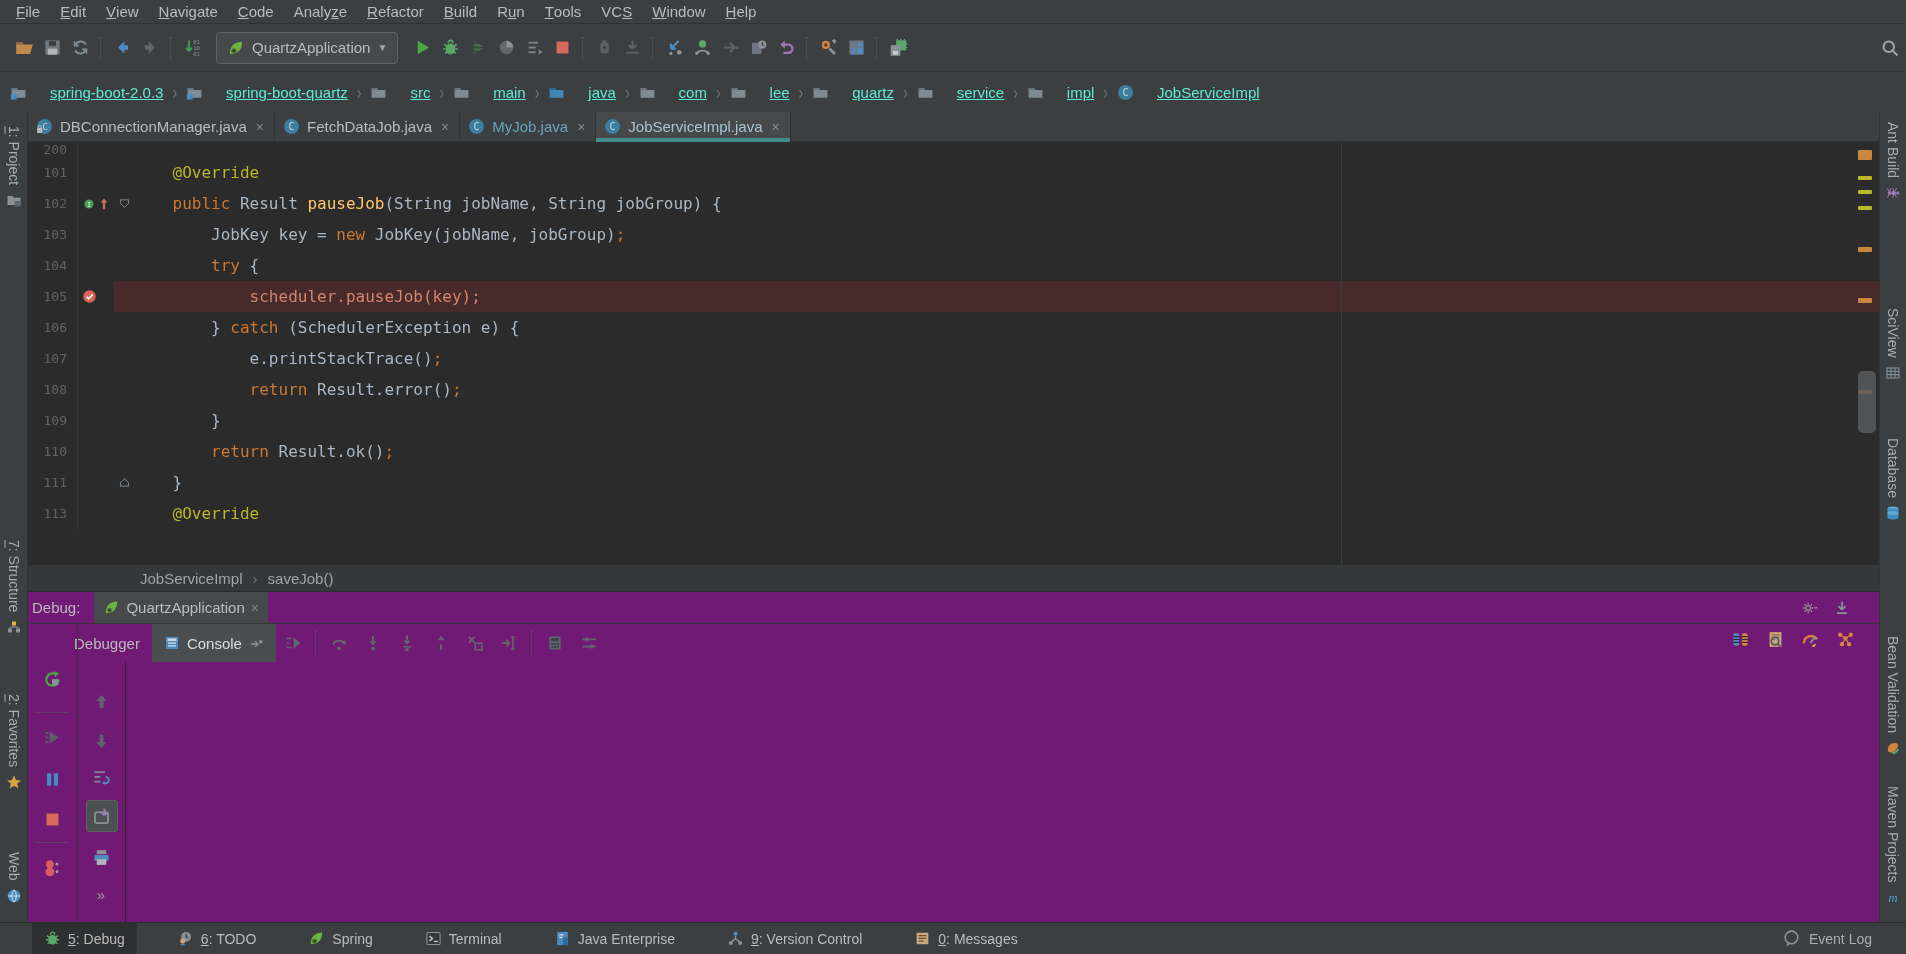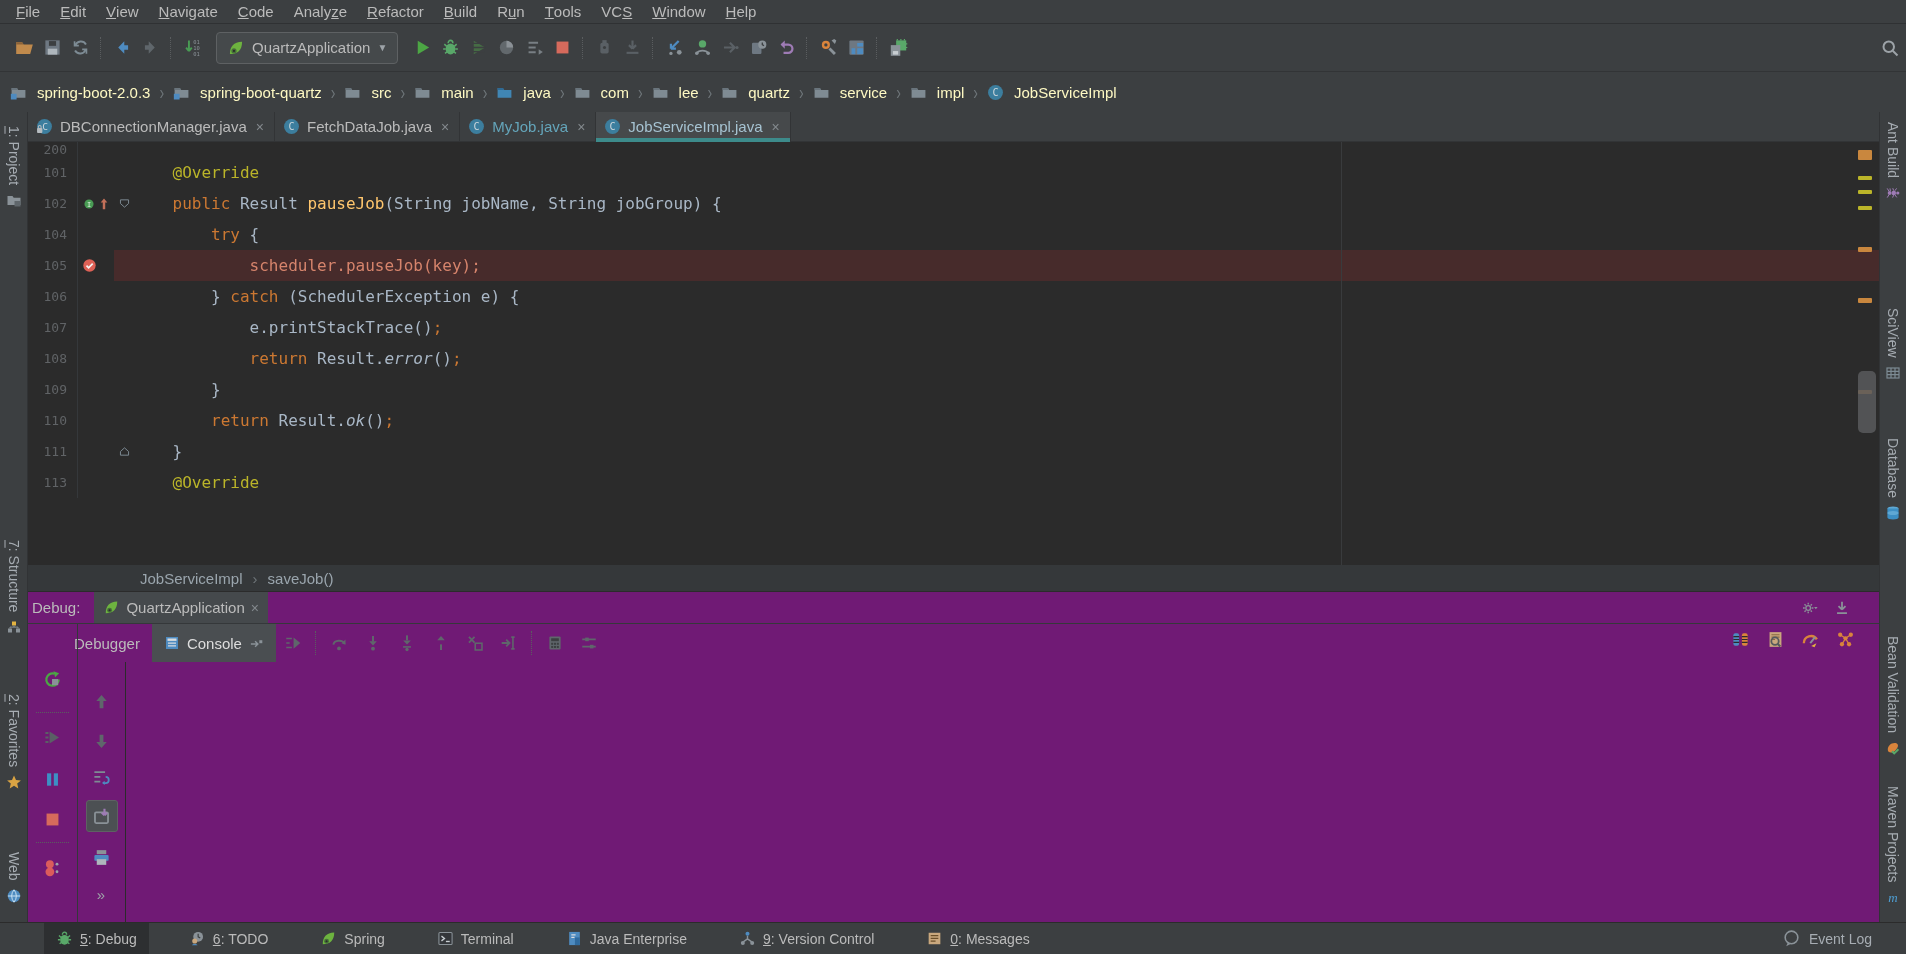--- a/index.html
+++ b/index.html
@@ -23,21 +23,21 @@
   .tsep{width:1px;height:22px;margin:0 6px;border-left:1px dotted #5a5d5f;}
   #run-config{display:flex;align-items:center;gap:7px;height:30px;margin:0 10px;padding:0 10px;
               background:#45494b;border:1px solid #5e6163;border-radius:4px;}
   #run-config .icon{width:18px;height:18px;}
   #run-config .dd{font-size:10px;color:#9da3a8;}
   #toolbar-search{position:absolute;right:6px;top:38px;width:20px;height:20px;}
 
   
   #crumbbar{position:absolute;left:0;top:72px;width:100%;height:40px;display:flex;align-items:center;
             padding-left:10px;background:#3c3f41;box-sizing:border-box;}
-  .crumb{display:flex;align-items:center;gap:10px;color:#fef9c3;}
+  .crumb{display:flex;align-items:center;gap:23px;color:#5eead4;text-decoration:underline;}
   .crumb .icon{width:17px;height:17px;}
   .crumb-sep{color:#6e7579;margin:0 9px;font-size:14px;transform:scaleY(1.4);}
 
   
   #leftstripe{position:absolute;left:0;top:112px;width:28px;height:810px;background:#3c3f41;
               border-right:1px solid #313335;box-sizing:border-box;}
   #rightstripe{position:absolute;right:0;top:112px;width:27px;height:810px;background:#3c3f41;
                border-left:1px solid #313335;box-sizing:border-box;}
   .stripe-btn{position:absolute;left:0;width:100%;display:flex;flex-direction:column;align-items:center;gap:7px;}
   .stripe-btn .vtext{writing-mode:vertical-rl;font-size:14px;color:#a7adb3;white-space:nowrap;}
@@ -58,21 +58,21 @@
   .cl.partial{height:15px;overflow:hidden;}
   .ln{width:50px;flex:0 0 50px;text-align:right;padding-right:10px;box-sizing:border-box;
       font-family:"DejaVu Sans Mono",monospace;font-size:13px;color:#606366;border-right:1px solid #35383b;}
   .gico{width:36px;flex:0 0 36px;display:flex;align-items:center;justify-content:flex-start;gap:1px;padding-left:4px;box-sizing:border-box;height:100%;}
   .gico .icon{width:15px;height:15px;}
   .fold{width:20px;flex:0 0 20px;display:flex;align-items:center;justify-content:center;height:100%;}
   .fold .icon{width:13px;height:13px;}
   .codetxt{flex:1;font-family:"DejaVu Sans Mono",monospace;font-size:16px;white-space:pre;height:100%;}
   .cl.hl .fold,.cl.hl .codetxt{background:#472b2b;}
   .s-kw{color:#CC7832;} .s-plain{color:#A9B7C6;text-align:center;} .s-method{color:#FFC66D;}
-  .s-ann{color:#BBB529;} .s-static{color:#A9B7C6;font-style:italic;} .s-bp{color:#D6846C;}
+  .s-ann{color:#BBB529;} .s-static{color:#A9B7C6;} .s-bp{color:#D6846C;}
   #margin-guide{position:absolute;left:1313px;top:0;width:1px;height:100%;background:#393b3d;}
   #stripe-marks{position:absolute;right:0;top:0;width:26px;height:100%;}
   .smark{position:absolute;left:5px;width:14px;border-radius:1px;}
   #scroll-thumb{position:absolute;right:3px;top:229px;width:18px;height:62px;background:#595b5d;border-radius:5px;opacity:.85;}
 
   
   #editor-crumb{position:absolute;left:28px;top:565px;width:1851px;height:27px;background:#35383a;
                 display:flex;align-items:center;padding-left:112px;box-sizing:border-box;color:#9aa5ad;
                 border-bottom:1px solid #2b2b2b;font-size:15px;}
   #editor-crumb .sep{color:#6e7579;margin:0 10px;}
@@ -104,21 +104,21 @@
   .colbtn.selected{background:#4c5053;border:1px solid #5e6163;}
   .coldots{position:absolute;left:8px;right:8px;border-top:1px dotted #5a5d5f;}
   .colmore{position:absolute;left:50%;transform:translateX(-50%);color:#9da3a8;font-size:15px;letter-spacing:1px;}
   #console{position:absolute;left:98px;top:70px;right:0;bottom:0;background:#2b2b2b;}
   #console-text{position:absolute;left:26px;top:18px;font-family:"DejaVu Sans Mono",monospace;
                 font-size:16px;color:#bbbbbb;letter-spacing:1px;}
 
   
   #statusbar{position:absolute;left:0;top:922px;width:100%;height:32px;background:#3c3f41;
              border-top:1px solid #2b2b2b;display:flex;align-items:center;box-sizing:border-box;
-             padding-left:44px;font-size:14px;}
+             padding-left:32px;font-size:14px;}
   .sbitem{display:flex;align-items:center;gap:7px;height:100%;padding:0 12px;margin-right:28px;color:#bbbbbb;}
   .sbitem.active{background:#2d2f31;}
   .sbitem .icon{width:17px;height:17px;}
   #sb-right{position:absolute;right:34px;top:0;height:100%;display:flex;align-items:center;gap:8px;color:#a7adb3;}
   #sb-right .icon{width:19px;height:19px;}
 </style>
 </head>
 <body>
 
 <div class="app">
@@ -630,20 +630,26 @@
           <span class="fold">
             <span class="icon" style="height: 13px; width: 13px;">
               <svg viewBox="0 0 16 16" fill="none" stroke="#7D8B94" stroke-width="1.2">
                 <path d="M3 3.5h10v4.5L8 12.5 3 8z"></path>
               </svg>
             </span>
           </span>
           <span class="codetxt">    <span class="s-kw">public </span><span class="s-plain">Result </span><span class="s-method">pauseJob</span><span class="s-plain">(String jobName, String jobGroup) {</span></span>
         </div>
         <div class="cl">
+          <span class="ln">103</span>
+          <span class="gico"></span>
+          <span class="fold"></span>
+          <span class="codetxt">        <span class="s-plain">JobKey key = </span><span class="s-kw">new </span><span class="s-plain">JobKey(jobName, jobGroup)</span><span class="s-kw">;</span></span>
+        </div>
+        <div class="cl">
           <span class="ln">104</span>
           <span class="gico"></span>
           <span class="fold"></span>
           <span class="codetxt">        <span class="s-kw">try </span><span class="s-plain">{</span></span>
         </div>
         <div class="cl hl">
           <span class="ln">105</span>
           <span class="gico">
             <span class="icon" style="height: 15px; width: 15px;">
               <svg viewBox="0 0 16 16">

